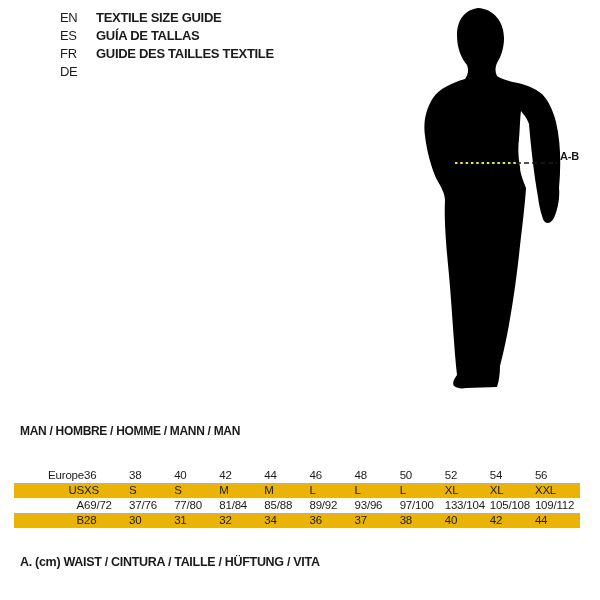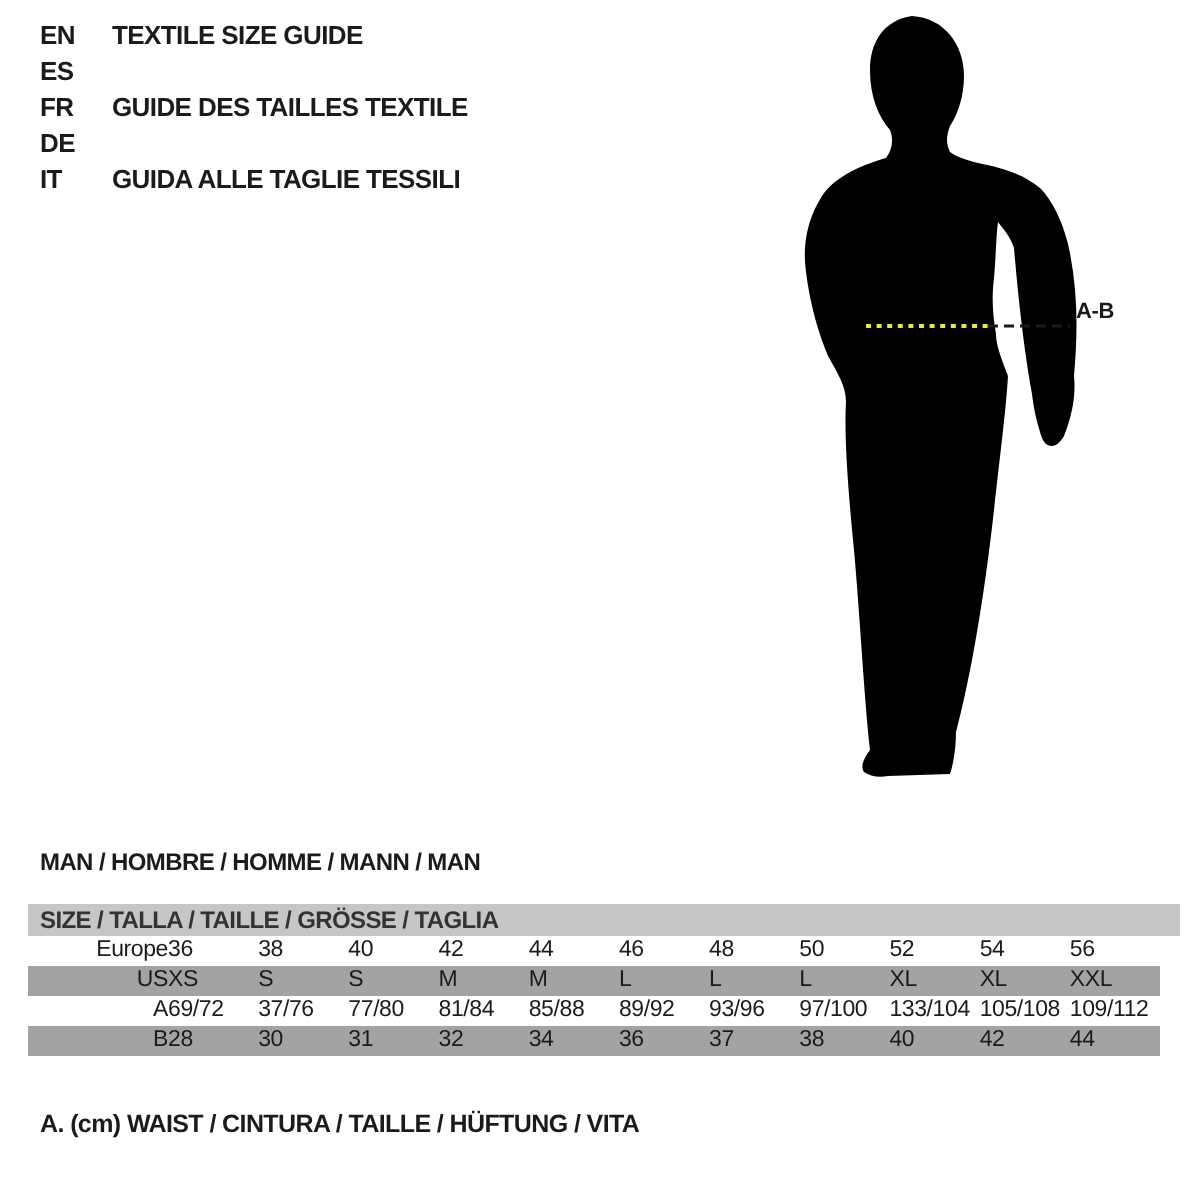--- a/index.html
+++ b/index.html
@@ -3,29 +3,29 @@
 <meta charset="utf-8">
 <style>
   html,body{margin:0;padding:0;background:#fff;}
   .canvas{
     position:relative;width:600px;height:600px;background:#fff;overflow:hidden;
     font-family:"Liberation Sans",sans-serif;color:#1b1b1b;
   }
   
   .lang-block{position:absolute;left:20px;top:9px;}
   .lang-row{display:flex;height:18px;line-height:18px;}
-  .lang-code{width:36px;font-size:13px;font-weight:700;letter-spacing:-0.3px;}
+  .lang-code{width:36px;font-size:13px;font-weight:400;letter-spacing:-0.3px;margin-left:40px;}
   .lang-text{font-size:13px;font-weight:700;letter-spacing:-0.3px;white-space:nowrap;}
   
   .product-heading{
     position:absolute;left:20px;top:107px;font-size:13.5px;font-weight:700;
     letter-spacing:-0.3px;white-space:nowrap;
   }
   
-  .figure-wrap{position:absolute;left:396px;top:0;width:170px;height:395px;}
+  .figure-wrap{position:absolute;left:418px;top:0;width:170px;height:395px;}
   .figure-wrap svg{display:block;width:100%;height:100%;}
   .measure-label{
     position:absolute;left:142px;top:150px;font-size:11px;font-weight:700;
     letter-spacing:-0.2px;
   }
   
   .section-heading{
     position:absolute;left:20px;top:424px;font-size:12px;font-weight:700;
     letter-spacing:-0.3px;white-space:nowrap;
   }
@@ -33,67 +33,63 @@
     position:absolute;left:14px;top:452px;width:576px;height:16px;
     background:#c6c6c6;font-size:12px;font-weight:700;color:#333;
     line-height:16px;padding-left:6px;box-sizing:border-box;
     letter-spacing:-0.3px;white-space:nowrap;
   }
   .size-rows{position:absolute;left:14px;top:468px;width:566px;}
   .size-row{
     display:grid;grid-template-columns:70px repeat(11,1fr);
     height:15px;line-height:15px;font-size:11.5px;letter-spacing:-0.2px;
   }
-  .size-row.alt{background:#a3a3a3;}
+  .size-row.alt{background:#eab308;}
   .row-label{padding-left:6px;text-align:right;white-space:nowrap;}
   .cell{white-space:nowrap;}
   
   .footnotes{position:absolute;left:20px;top:554px;}
   .footnote{height:16px;line-height:16px;font-size:12.5px;font-weight:700;
     letter-spacing:-0.3px;white-space:nowrap;}
 </style>
 </head>
 <body>
 
 <div class="canvas">
 
   <div class="lang-block">
     <div class="lang-row">
       <span class="lang-code">EN</span>
       <span class="lang-text">TEXTILE SIZE GUIDE</span>
     </div>
     <div class="lang-row">
       <span class="lang-code">ES</span>
+      <span class="lang-text">GUÍA DE TALLAS</span>
     </div>
     <div class="lang-row">
       <span class="lang-code">FR</span>
       <span class="lang-text">GUIDE DES TAILLES TEXTILE</span>
     </div>
     <div class="lang-row">
       <span class="lang-code">DE</span>
-    </div>
-    <div class="lang-row">
-      <span class="lang-code">IT</span>
-      <span class="lang-text">GUIDA ALLE TAGLIE TESSILI</span>
     </div>
   </div>
 
 
   <div class="figure-wrap">
     <svg viewBox="418 0 170 395" aria-hidden="true">
       <path fill="#000000" d="M478,8 C464,10 457,21 457,35 C457,48 461,58 467,65 C469,70 468,75 465,79 C451,83 439,89 433,98 C426,109 423,122 425,136 C427,152 431,166 436,178 C441,187 445,193 445,201 C444,218 446,245 449,275 C452,308 454,348 457,375 C454,379 452,383 454,386 C457,388 461,389 466,388 L497,387 C499,381 500,373 500,366 C507,340 514,300 519,255 C522,228 525,205 526,188 C523,180 520,173 520,167 C518,156 518,147 519,139 C520,128 520,118 521,111 C524,115 527,118 529,124 C531,148 534,175 538,197 C539,206 541,213 543,219 C545,224 550,225 554,218 C558,208 560,198 559,188 C561,166 561,144 556,122 C553,110 548,100 542,94 C535,88 526,85 518,83 C508,81 501,79 497,76 C495,72 495,68 497,63 C501,57 504,48 504,38 C504,22 494,9 478,8 Z"></path>
       <line x1="455" y1="163" x2="516" y2="163" stroke="#ece73f" stroke-width="2" stroke-dasharray="2.5 2.8"></line>
       <line x1="516" y1="163" x2="557" y2="163" stroke="#1a1a1a" stroke-width="1.4" stroke-dasharray="5 3"></line>
     </svg>
     <span class="measure-label">A-B</span>
   </div>
 
   <div class="section-heading">MAN / HOMBRE / HOMME / MANN / MAN</div>
 
-  <div class="size-bar">SIZE / TALLA / TAILLE / GRÖSSE / TAGLIA</div>
 
   <div class="size-rows">
     <div class="size-row">
       <span class="row-label">Europe</span>
       <span class="cell">36</span>
       <span class="cell">38</span>
       <span class="cell">40</span>
       <span class="cell">42</span>
       <span class="cell">44</span>
       <span class="cell">46</span>

